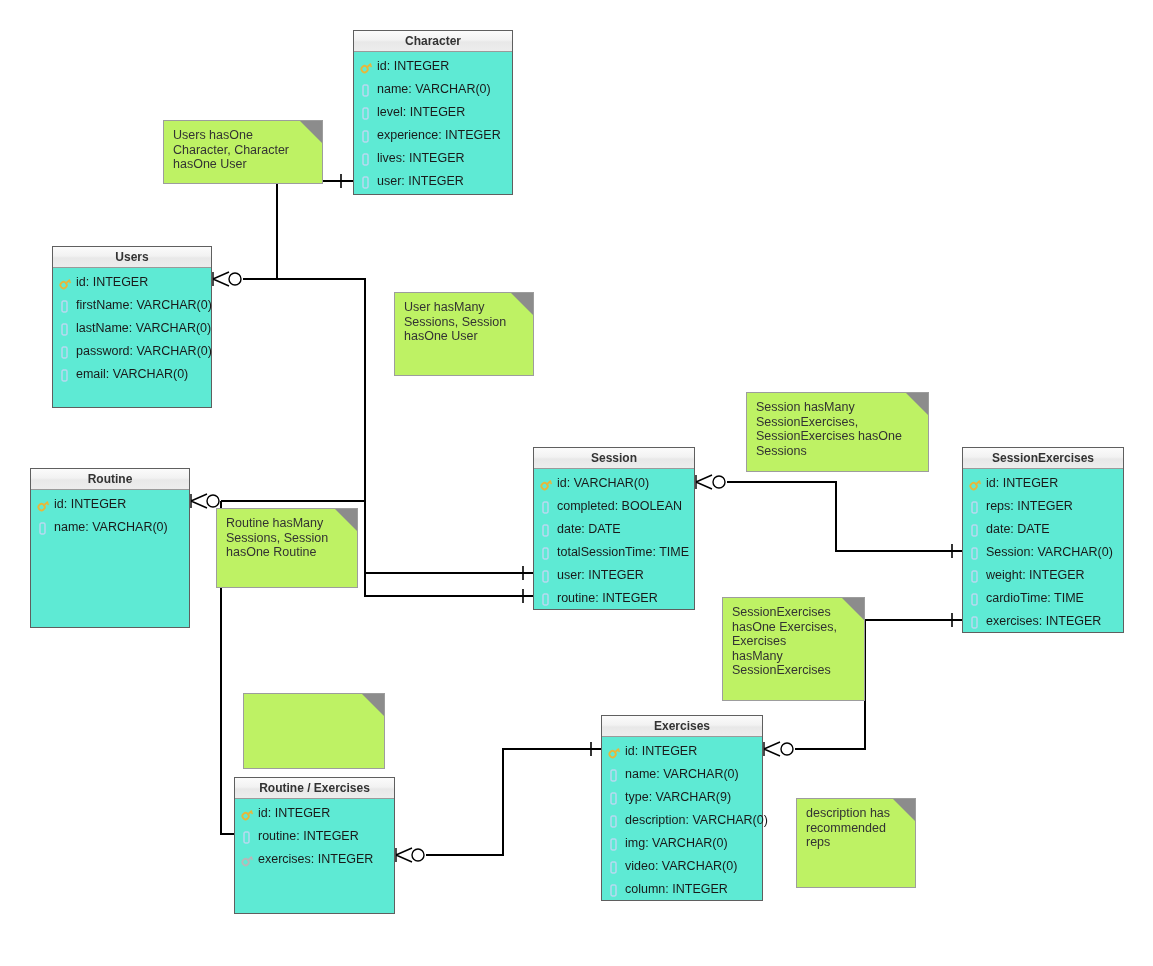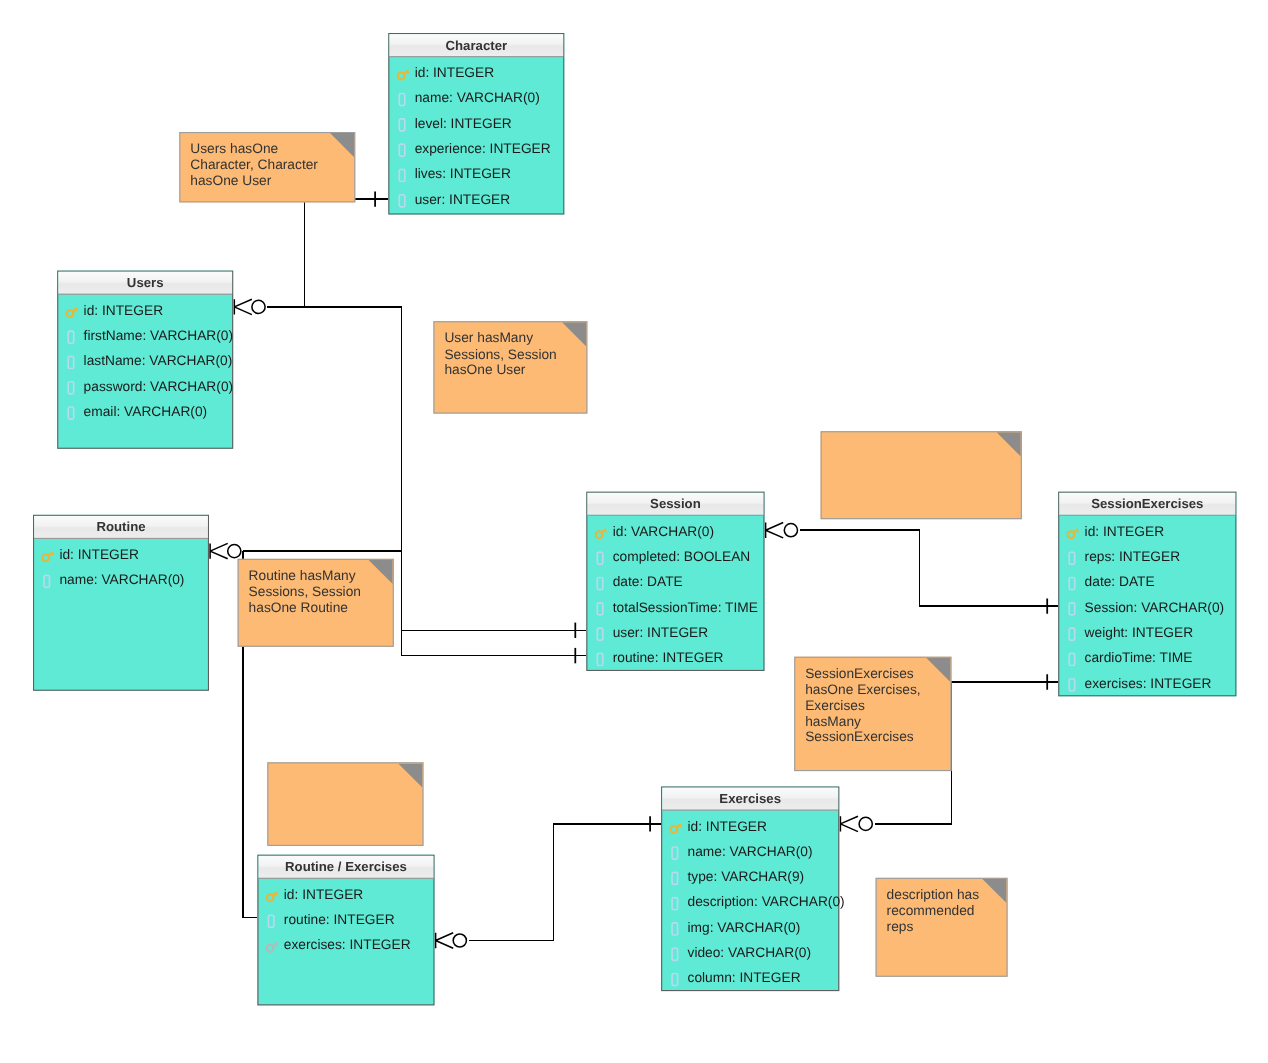--- a/index.html
+++ b/index.html
@@ -69,21 +69,21 @@
     flex: 0 0 15px;
     margin-right: 2px;
     position: relative;
     display: inline-block;
   }
   .field .fname { display:inline-block; }
 
   
   .note {
     position: absolute;
-    background: #fdba74;
+    background: #bef264;
     border: 1px solid #9d9d9d;
     box-sizing: border-box;
     font-size: 12.5px;
     line-height: 14.6px;
     color: #333333;
     padding: 7px 20px 4px 9px;
     white-space: pre-line;
     overflow: hidden;
   }
   .note .fold {
@@ -459,21 +459,24 @@
       </div>
     </div>
 
   <div id="note-layer">
       <div class="note" style="left: 163px; top: 120px; width: 160px; height: 64px;"><div class="fold"></div><div class="note-text">Users hasOne
 Character, Character
 hasOne User</div></div>
       <div class="note" style="left: 394px; top: 292px; width: 140px; height: 84px;"><div class="fold"></div><div class="note-text">User hasMany
 Sessions, Session
 hasOne User</div></div>
-      <div class="note" style="left: 746px; top: 392px; width: 183px; height: 80px;"><div class="fold"></div></div>
+      <div class="note" style="left: 746px; top: 392px; width: 183px; height: 80px;"><div class="fold"></div><div class="note-text">Session hasMany
+SessionExercises,
+SessionExercises hasOne
+Sessions</div></div>
       <div class="note" style="left: 216px; top: 508px; width: 142px; height: 80px;"><div class="fold"></div><div class="note-text">Routine hasMany
 Sessions, Session
 hasOne Routine</div></div>
       <div class="note" style="left: 722px; top: 597px; width: 143px; height: 104px;"><div class="fold"></div><div class="note-text">SessionExercises
 hasOne Exercises,
 Exercises
 hasMany
 SessionExercises</div></div>
       <div class="note" style="left: 243px; top: 693px; width: 142px; height: 76px;"><div class="fold"></div></div>
       <div class="note" style="left: 752px; top: 798px; width: 120px; height: 90px; margin-left: 44px;"><div class="fold"></div><div class="note-text">description has

